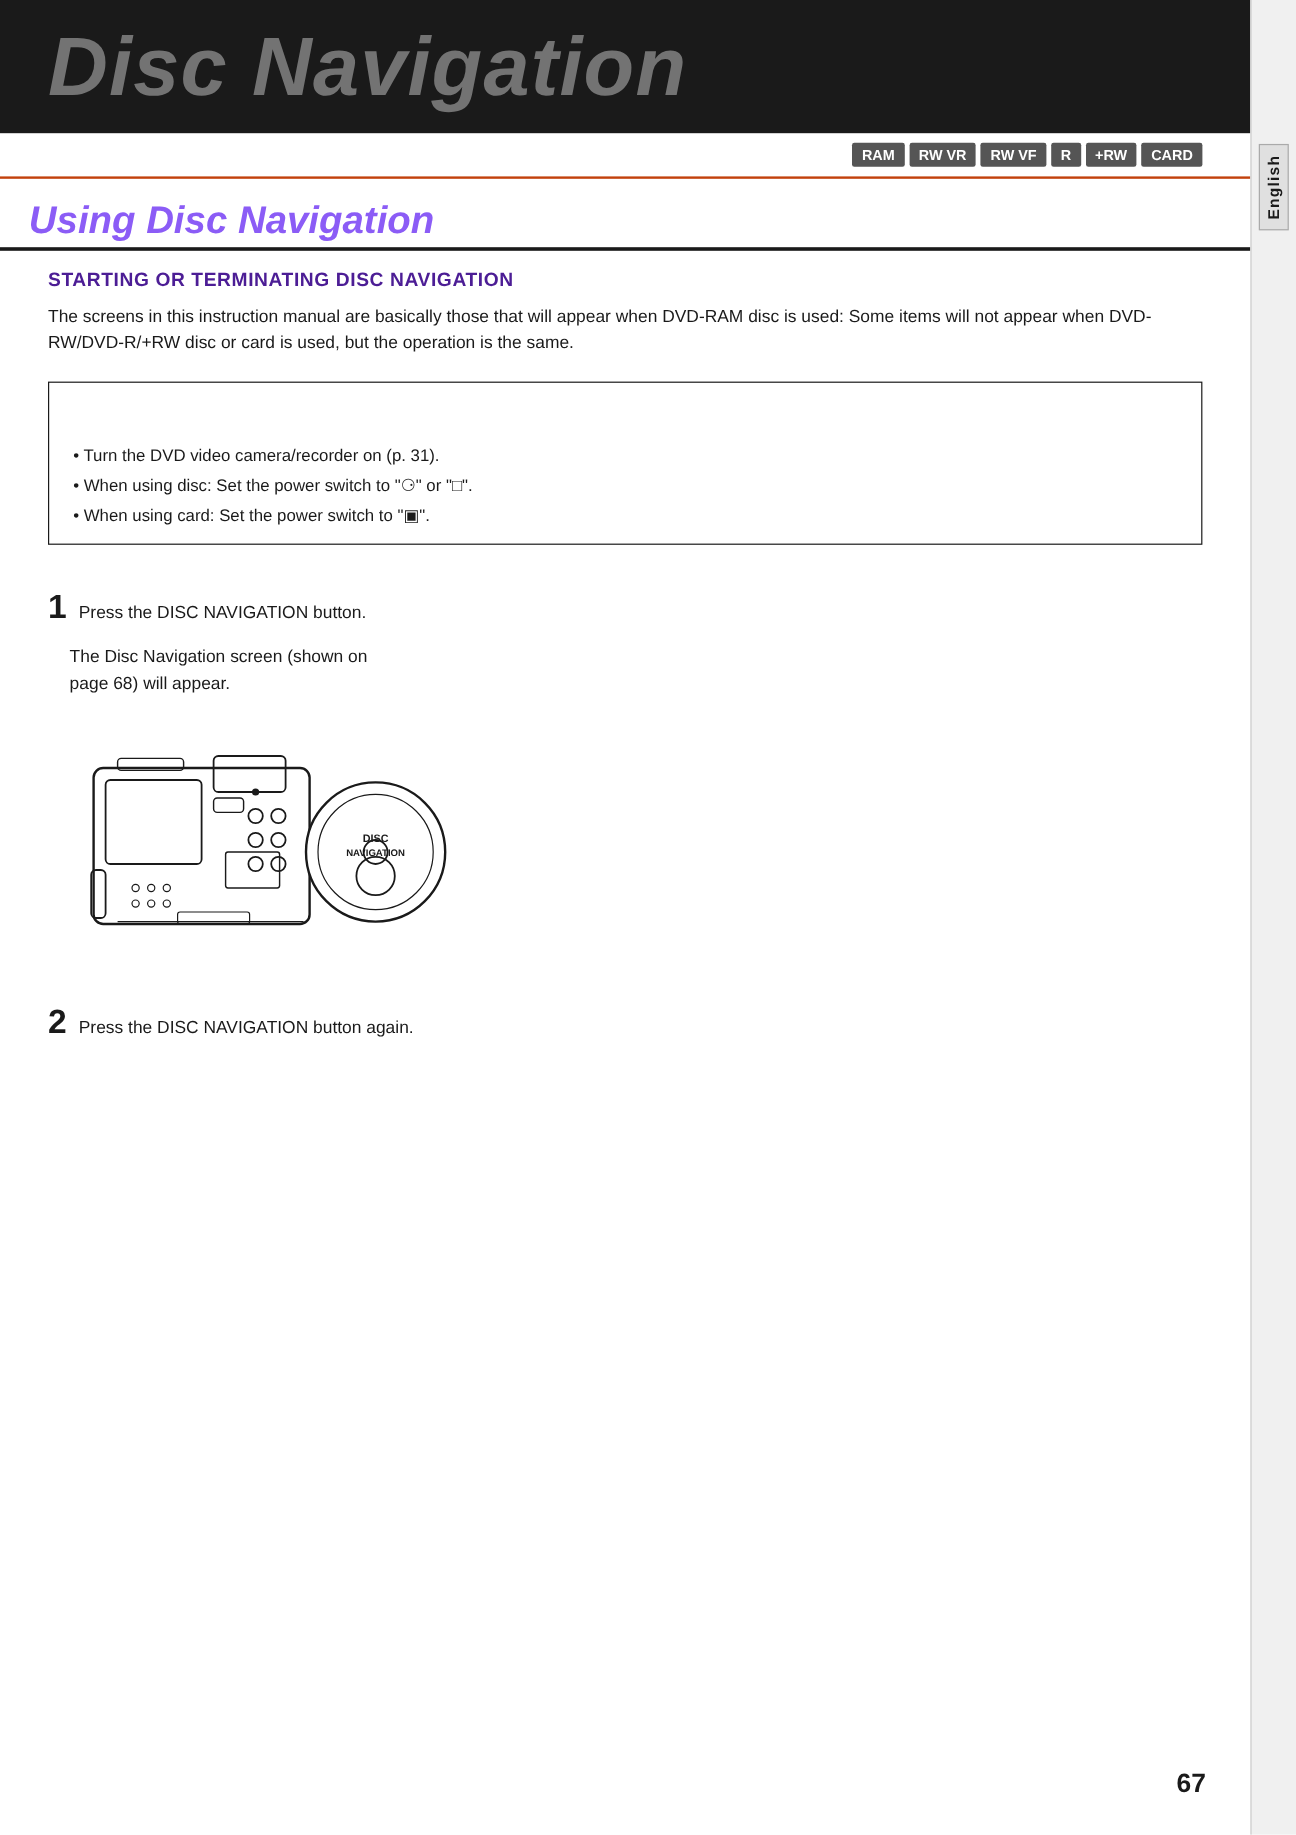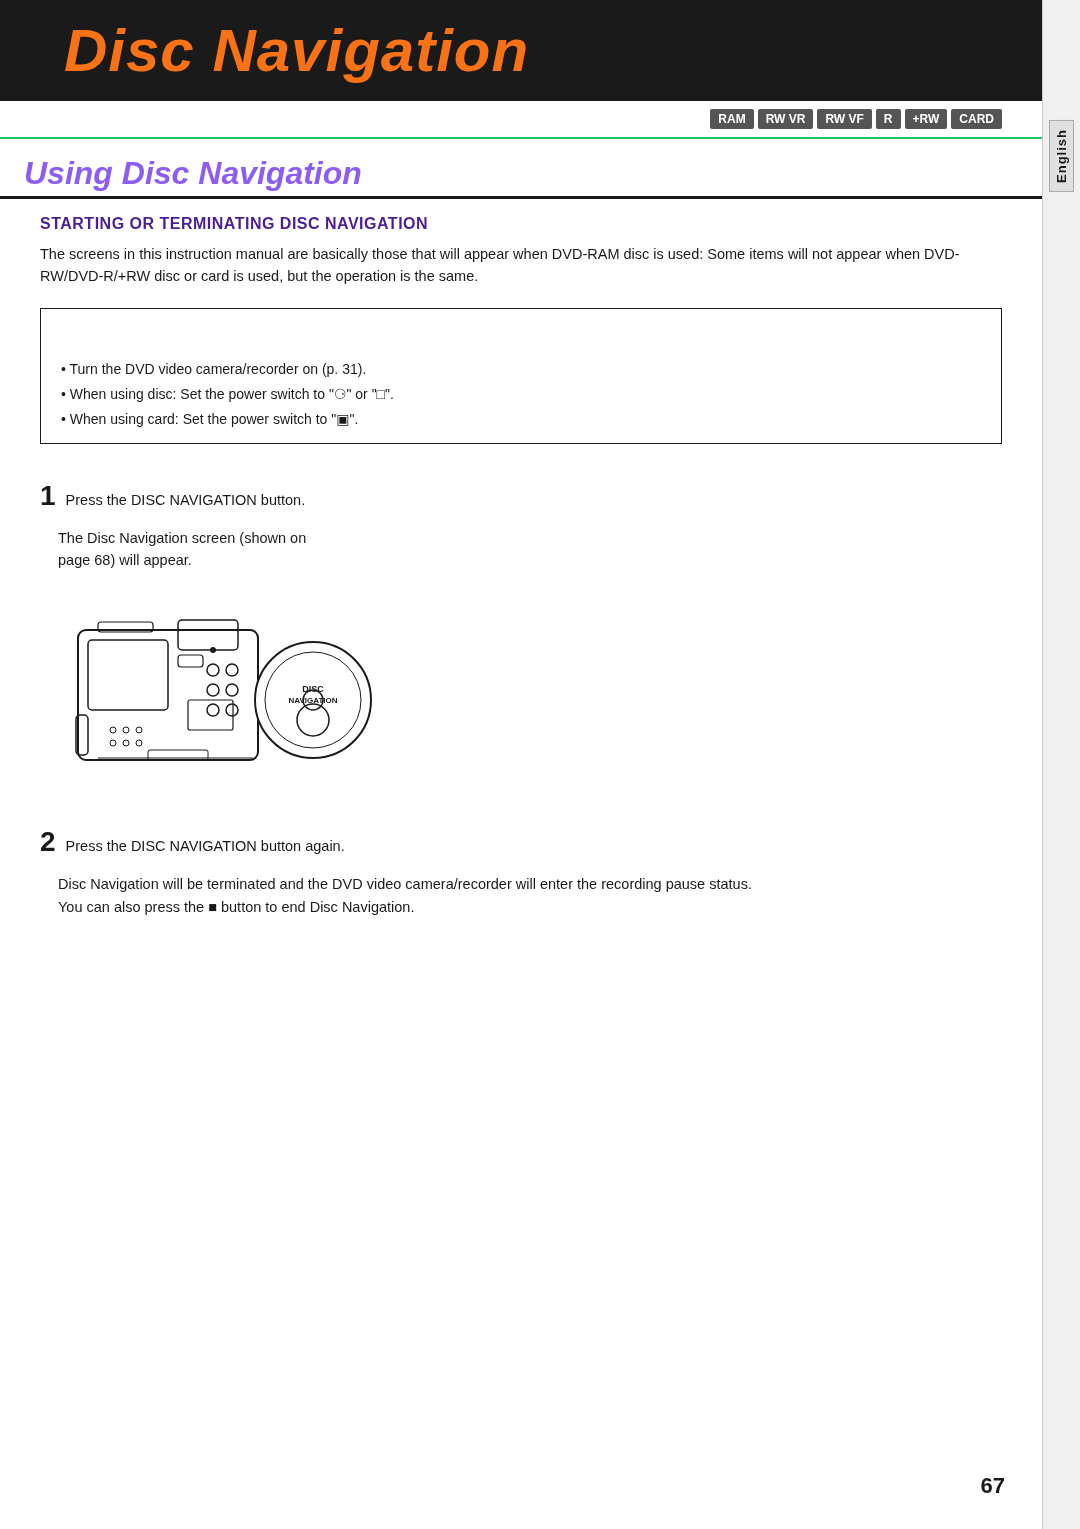--- a/index.html
+++ b/index.html
@@ -50,36 +50,35 @@
     }
 
     
     .header-title-bar {
       background: #1a1a1a;
       padding: 16px 40px 16px 40px;
       margin-bottom: 0;
     }
 
     .header-title {
-      font-size: 60px;
-      font-weight: bold;
-      color: #f97316;
+      font-size: 69px;
+      font-weight: bold;
+      color: #737373;
       font-style: italic;
       letter-spacing: 1px;
-      margin-left: 24px;
     }
 
     
     .disc-badges-row {
       display: flex;
       justify-content: flex-end;
       align-items: center;
       padding: 8px 40px 8px 40px;
       gap: 4px;
-      border-bottom: 2px solid #22c55e;
+      border-bottom: 2px solid #c2410c;
     }
 
     .badge {
       background: #555555;
       color: #ffffff;
       font-size: 12px;
       font-weight: bold;
       padding: 3px 8px;
       border-radius: 2px;
     }
@@ -292,24 +291,20 @@
         <rect x="120" y="65" width="25" height="12" rx="3" fill="none" stroke="#1a1a1a" stroke-width="1.2"></rect>
 
         <rect x="40" y="32" width="55" height="10" rx="3" fill="none" stroke="#1a1a1a" stroke-width="1.2"></rect>
       </svg>
     </div>
 
     <div class="step">
       <span class="step-number">2</span>
       <span class="step-text">Press the DISC NAVIGATION button again.</span>
     </div>
-    <div class="step-description">
-      Disc Navigation will be terminated and the DVD video camera/recorder will enter the recording pause status.<br>
-      You can also press the ■ button to end Disc Navigation.
-    </div>
 
     <div class="page-number">67</div>
 
   </div>
 
   <div class="sidebar">
     <div class="english-tab">English</div>
   </div>
 
 </div>

